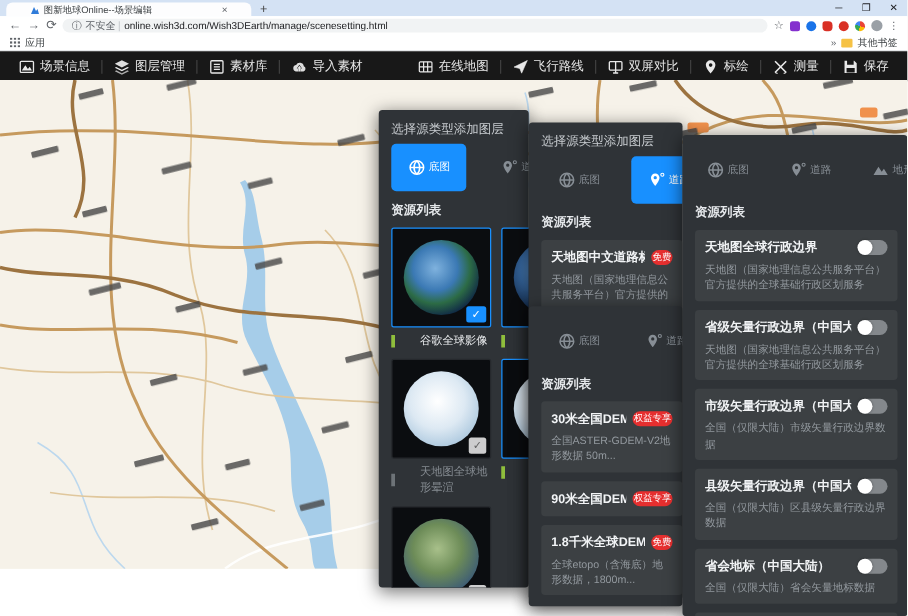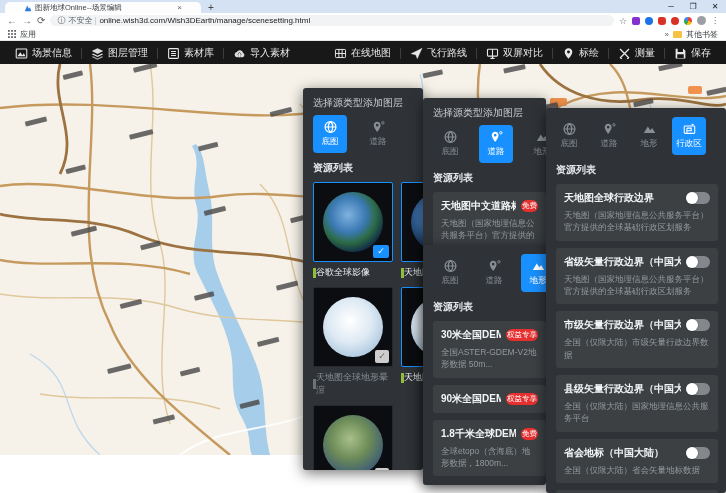--- a/index.html
+++ b/index.html
@@ -40,21 +40,21 @@
   .tbb svg{width:13px;height:13px;}
   .tbsep{width:1px;height:11px;background:#3e3e3e;}
   .tbright{margin-left:auto;display:flex;align-items:center;}
   
   .map{position:absolute;left:0;top:64px;width:726px;height:391px;background:#f6f2e9;}
   
   .panel{position:absolute;background:#2f3337;border-radius:3px;overflow:hidden;color:#e8eaec;
          box-shadow:0 3px 14px rgba(0,0,0,.55);}
   .p-title{font-size:10px;color:#c9cdd1;margin:8px 10px 5px;white-space:nowrap;}
   .tabs{display:flex;align-items:flex-start;margin:5px 10px 8px;}
-  .tabi{width:34px;height:38px;border-radius:4px;display:flex;flex-direction:column;align-items:center;
+  .tabi{width:60px;height:38px;border-radius:4px;display:flex;align-items:center;
         justify-content:center;gap:2px;color:#878e95;font-size:8.5px;flex-shrink:0;}
   .tabi.active{background:#1890ff;color:#fff;}
   .tabi svg{width:15px;height:14px;}
   .resl{font-size:10px;font-weight:bold;color:#e4e7ea;margin:0 10px 7px;}
   .cards{display:flex;flex-direction:column;gap:7px;margin:0 8px 8px 10px;}
   .card{background:#3c4043;border-radius:3px;padding:7px 8px;}
   .chead{display:flex;align-items:center;gap:5px;}
   .ctitle{font-size:10px;font-weight:bold;color:#f2f4f6;white-space:nowrap;overflow:hidden;}
   .badge{background:#e62f2f;color:#fff;font-size:7.5px;padding:1px 1px;border-radius:8px;
          white-space:nowrap;flex-shrink:0;}
@@ -68,21 +68,21 @@
          position:relative;display:flex;align-items:center;justify-content:center;}
   .thumb.sel{border-color:#1890ff;}
   .earth{width:60px;height:60px;border-radius:50%;}
   .e-goog{background:radial-gradient(circle at 42% 38%,#7fb2de 0%,#3b79b4 35%,#2c6b45 55%,#0d2346 78%,#060d18 100%);}
   .e-dark{background:radial-gradient(circle at 45% 40%,#6fa3d6 0%,#35659c 45%,#0c1f3c 80%);}
   .e-pale{background:radial-gradient(circle at 45% 40%,#ffffff 0%,#dde9f3 45%,#a9c6dd 80%,#8fb3cf 100%);}
   .e-arc{background:radial-gradient(circle at 45% 40%,#a8c08a 0%,#6d8c58 40%,#3e5d74 75%,#122033 100%);}
   .chk{position:absolute;right:3px;bottom:3px;border-radius:2px;font-size:9px;text-align:center;}
   .chk.blue{width:16px;height:13px;line-height:13px;background:#1890ff;color:#fff;}
   .chk.lite{width:14px;height:13px;line-height:13px;background:rgba(240,240,240,.85);color:#666;}
-  .tlab{display:flex;align-items:center;gap:0;margin-top:4px;font-size:9px;color:#eef0f2;}
+  .tlab{display:flex;align-items:center;gap:20px;margin-top:4px;font-size:9px;color:#eef0f2;}
   .tlab .bar{width:3px;height:10px;background:#8fbe3c;flex-shrink:0;}
   .tlab.dim{color:#868c92;}
   .tlab.dim .bar{background:#6d7377;}
 </style>
 </head>
 <body>
 
 <svg width="0" height="0" style="position:absolute" xmlns="http://www.w3.org/2000/svg">
   <defs>
     <symbol id="ic-globe" viewBox="0 0 16 16">
@@ -586,21 +586,21 @@
         <span class="ctitle">市级矢量行政边界（中国大陆）</span>
         <span class="toggle"></span>
       </div>
       <div class="cdesc">全国（仅限大陆）市级矢量行政边界数据</div>
     </div>
     <div class="card">
       <div class="chead">
         <span class="ctitle">县级矢量行政边界（中国大陆）</span>
         <span class="toggle"></span>
       </div>
-      <div class="cdesc">全国（仅限大陆）国家地理信息公共服务平台</div>
+      <div class="cdesc">全国（仅限大陆）区县级矢量行政边界数据</div>
     </div>
     <div class="card">
       <div class="chead">
         <span class="ctitle">省会地标（中国大陆）</span>
         <span class="toggle"></span>
       </div>
       <div class="cdesc">全国（仅限大陆）省会矢量地标数据</div>
     </div>
     <div class="card">
       

